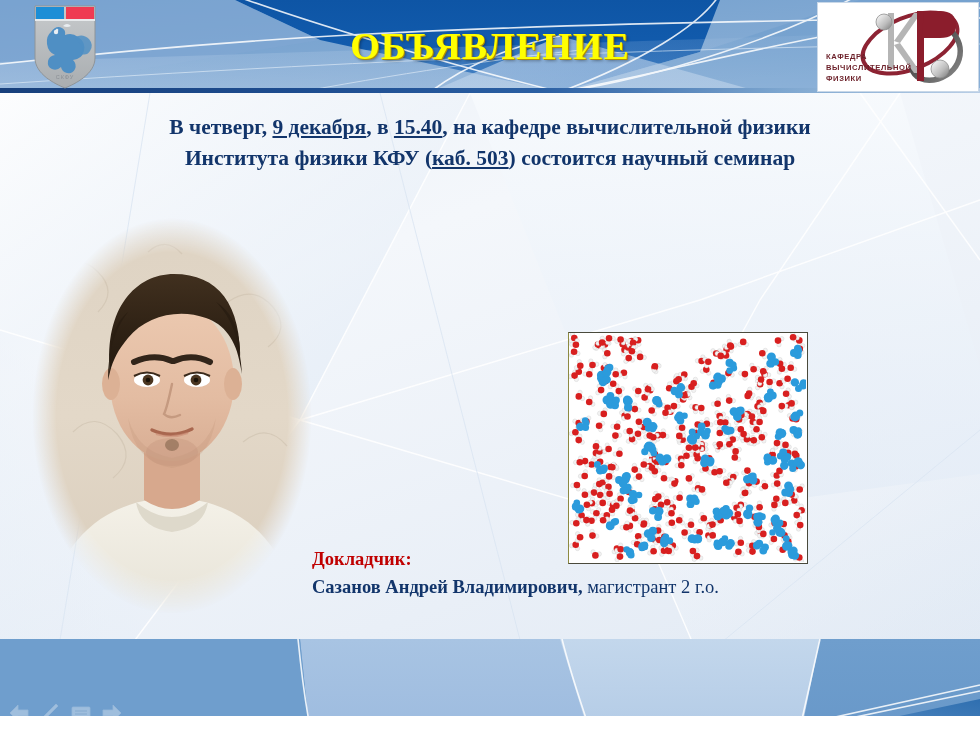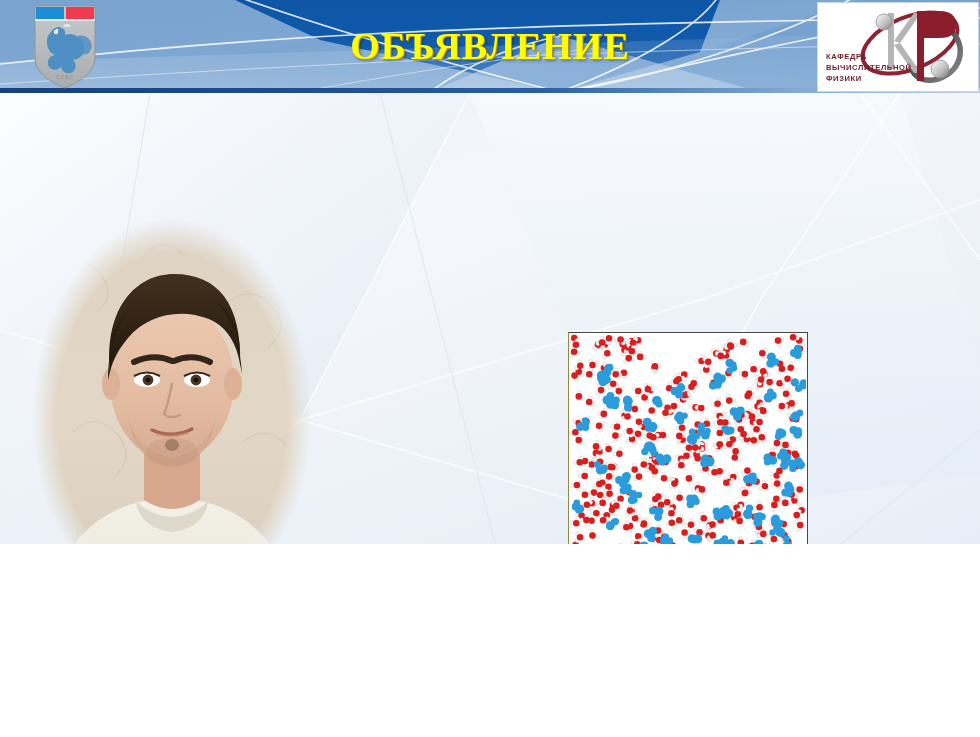--- a/index.html
+++ b/index.html
@@ -6,21 +6,21 @@
     margin: 0; padding: 0;
     width: 980px; height: 737px;
     overflow: hidden;
     background: #ffffff;
     font-family: "Liberation Serif", serif;
   }
 
   #slide {
     position: relative;
     width: 980px;
-    height: 544px;
+    height: 716px;
     overflow: hidden;
     background: #eef3f9;
   }
 
   
   .body-bg {
     position: absolute;
     left: 0; top: 0; width: 980px; height: 737px;
     background: linear-gradient(160deg, #eaf0f7 0%, #f4f7fb 35%, #e9eff7 70%, #dfe8f3 100%);
   }
@@ -392,20 +392,25 @@
       <circle cx="122" cy="66" r="9" fill="url(#sphG)" stroke="#8f8f8f" stroke-width="0.8"></circle>
 
       <g font-family="'Liberation Sans', sans-serif" font-size="7.6" font-weight="bold" fill="#6b1f28" letter-spacing="0.6">
         <text x="8" y="56">КАФЕДРА</text>
         <text x="8" y="67">ВЫЧИСЛИТЕЛЬНОЙ</text>
         <text x="8" y="78">ФИЗИКИ</text>
       </g>
     </svg>
   </div>
 
+  <div class="announce">
+    <span>В четверг, </span><u>9 декабря</u><span>, в </span><u>15.40</u><span>, на кафедре вычислительной физики</span>
+    <br>
+    <span>Института физики КФУ (</span><u>каб. 503</u><span>) состоится научный семинар</span>
+  </div>
 
 
   <div class="sim-box">
     <svg id="sim-svg" width="237" height="229">
         <g>
           <circle cx="33.9" cy="7.7" r="2.2" fill="#f2f2f2" stroke="#cccccc" stroke-width="0.4"></circle>
           <circle cx="39.9" cy="10.3" r="2.2" fill="#f2f2f2" stroke="#cccccc" stroke-width="0.4"></circle>
           <circle cx="35.9" cy="11.4" r="3.3" fill="#d81f1f"></circle>
         </g>
         <g>
@@ -2399,20 +2404,21 @@
           <circle cx="57.9" cy="157.3" r="3.6" fill="#2b9bdc"></circle>
           <circle cx="58.8" cy="154.3" r="3.8" fill="#2b9bdc"></circle>
           <circle cx="54.4" cy="157.6" r="3.8" fill="#2b9bdc"></circle>
           <circle cx="53.9" cy="150.2" r="4.2" fill="#2b9bdc"></circle>
         </g>
       </svg>
   </div>
 
   <div class="speaker">
     <div class="label">Докладчик:</div>
+    <div><span class="name">Сазанов Андрей Владимирович,</span><span class="degree"> магистрант 2 г.о.</span></div>
   </div>
 
   <div class="bottom-band">
     <svg class="bottom-svg" width="980" height="98">
       <defs>
         <linearGradient id="bb1" x1="0" y1="0" x2="0" y2="1">
           <stop offset="0%" stop-color="#6f9ecd"></stop>
           <stop offset="100%" stop-color="#6898c9"></stop>
         </linearGradient>
         <linearGradient id="bb2" x1="0" y1="0" x2="0" y2="1">

